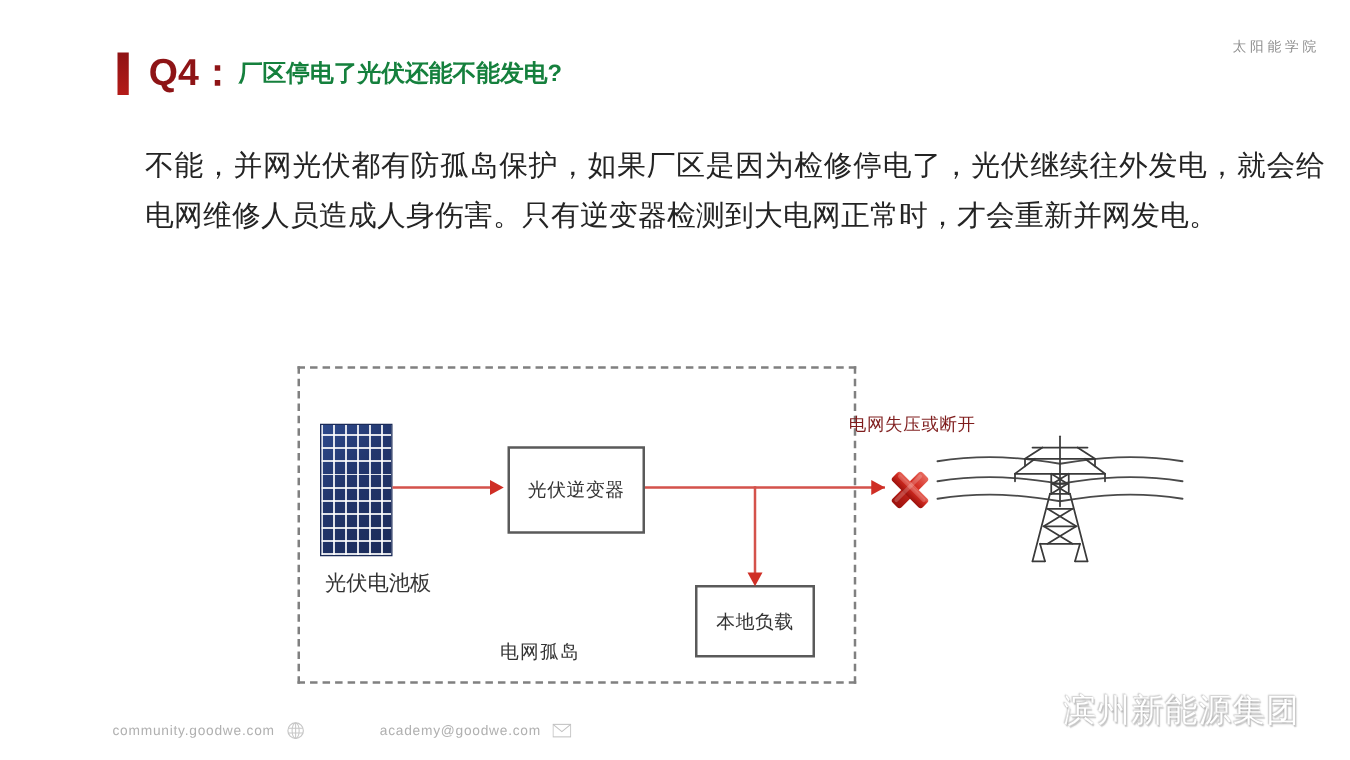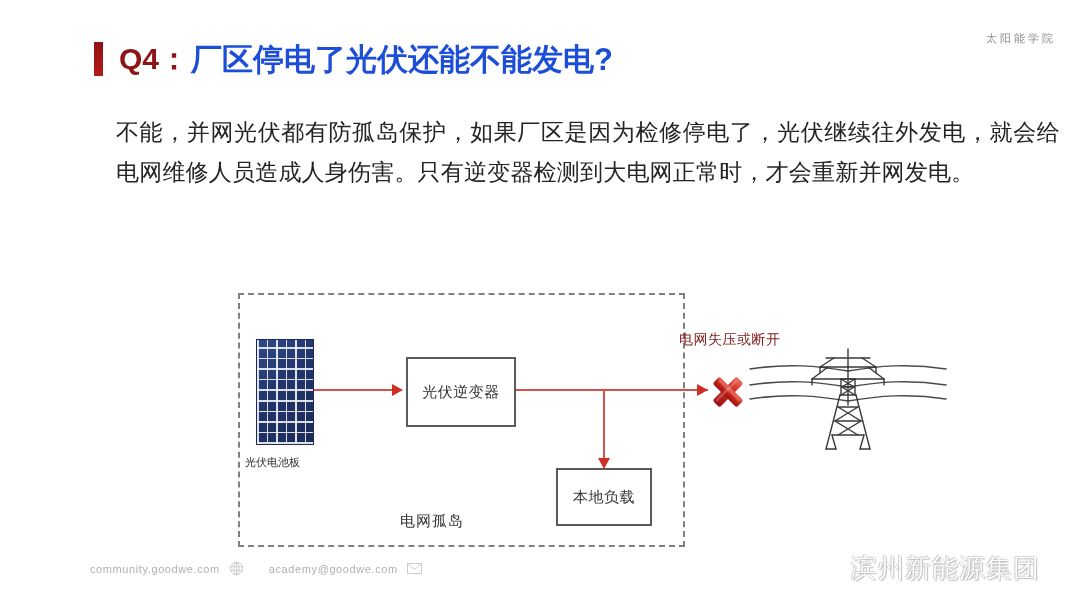--- a/index.html
+++ b/index.html
@@ -37,23 +37,23 @@
   }
   #title-q {
     font-size: 30px;
     font-weight: bold;
     color: #8e1416;
     letter-spacing: 0px;
     white-space: nowrap;
     line-height: 1;
   }
   #title-main {
-    font-size: 31px;
+    font-size: 19px;
     font-weight: bold;
-    color: #1d4ed8;
+    color: #15803d;
     white-space: nowrap;
     line-height: 1;
     margin-left: 2px;
   }
 
   
   #logo {
     position: absolute;
     right: 42px;
     top: 28px;
@@ -127,23 +127,23 @@
     width: 58px;
     height: 106px;
     background:
       repeating-linear-gradient(90deg, rgba(255,255,255,0.85) 0px, rgba(255,255,255,0.85) 1.5px, rgba(255,255,255,0) 1.5px, rgba(255,255,255,0) 9.6px),
       repeating-linear-gradient(0deg, rgba(255,255,255,0.85) 0px, rgba(255,255,255,0.85) 1.5px, rgba(255,255,255,0) 1.5px, rgba(255,255,255,0) 10.6px),
       linear-gradient(135deg, #2e4a8c 0%, #22366d 40%, #1b2b58 100%);
     border: 1.5px solid #1b2b58;
     box-sizing: border-box;
   }
   #panel-label {
-    left: 197px;
+    left: 212px;
     top: 455px;
-    font-size: 11px;
+    font-size: 17px;
     color: #333333;
     white-space: nowrap;
   }
 
   
   .unit-box {
     border: 2px solid #5a5a5a;
     background: #ffffff;
     box-sizing: border-box;
     display: flex;
@@ -214,24 +214,24 @@
     left: 700px;
     top: 345px;
     width: 200px;
     height: 110px;
   }
 
   
   #footer {
     position: absolute;
     left: 42px;
-    bottom: 32px;
+    bottom: 16px;
     display: flex;
     align-items: center;
-    gap: 25px;
+    gap: 60px;
   }
   .footer-item {
     display: flex;
     align-items: center;
     gap: 9px;
     font-size: 11px;
     color: #b0b0b0;
     letter-spacing: 0.6px;
   }
   .footer-icon { width: 15px; height: 15px; display: block; }

